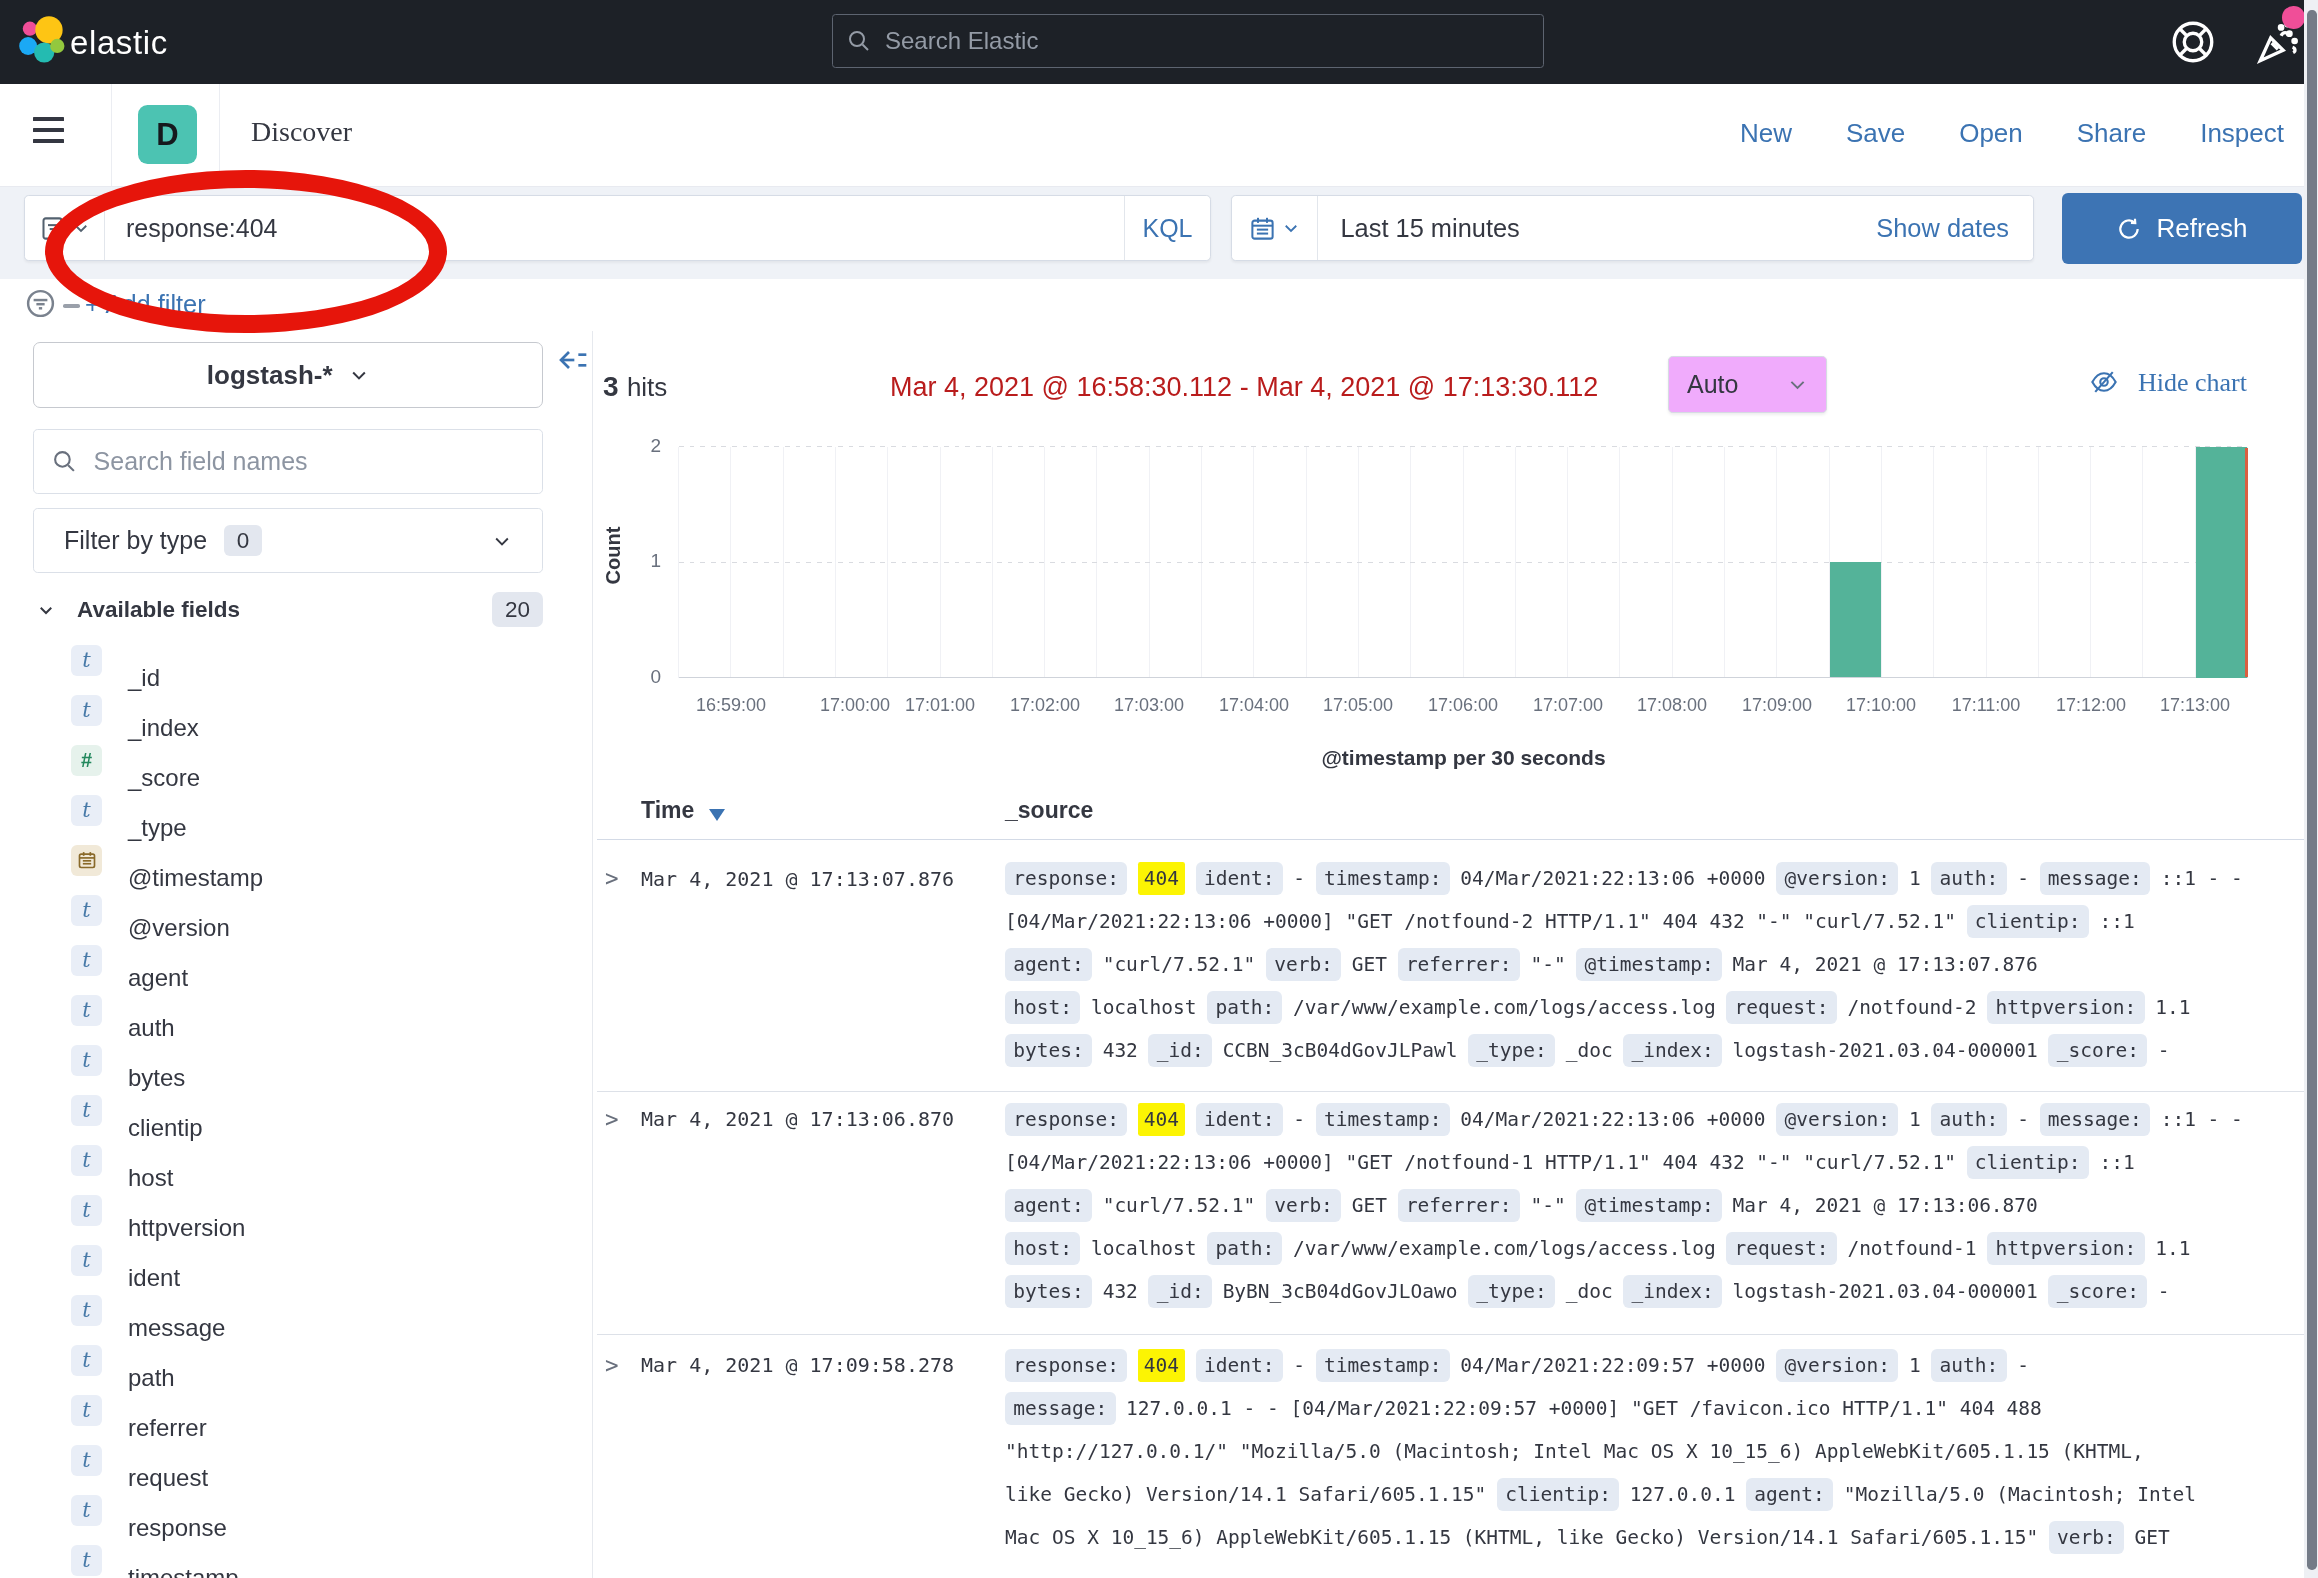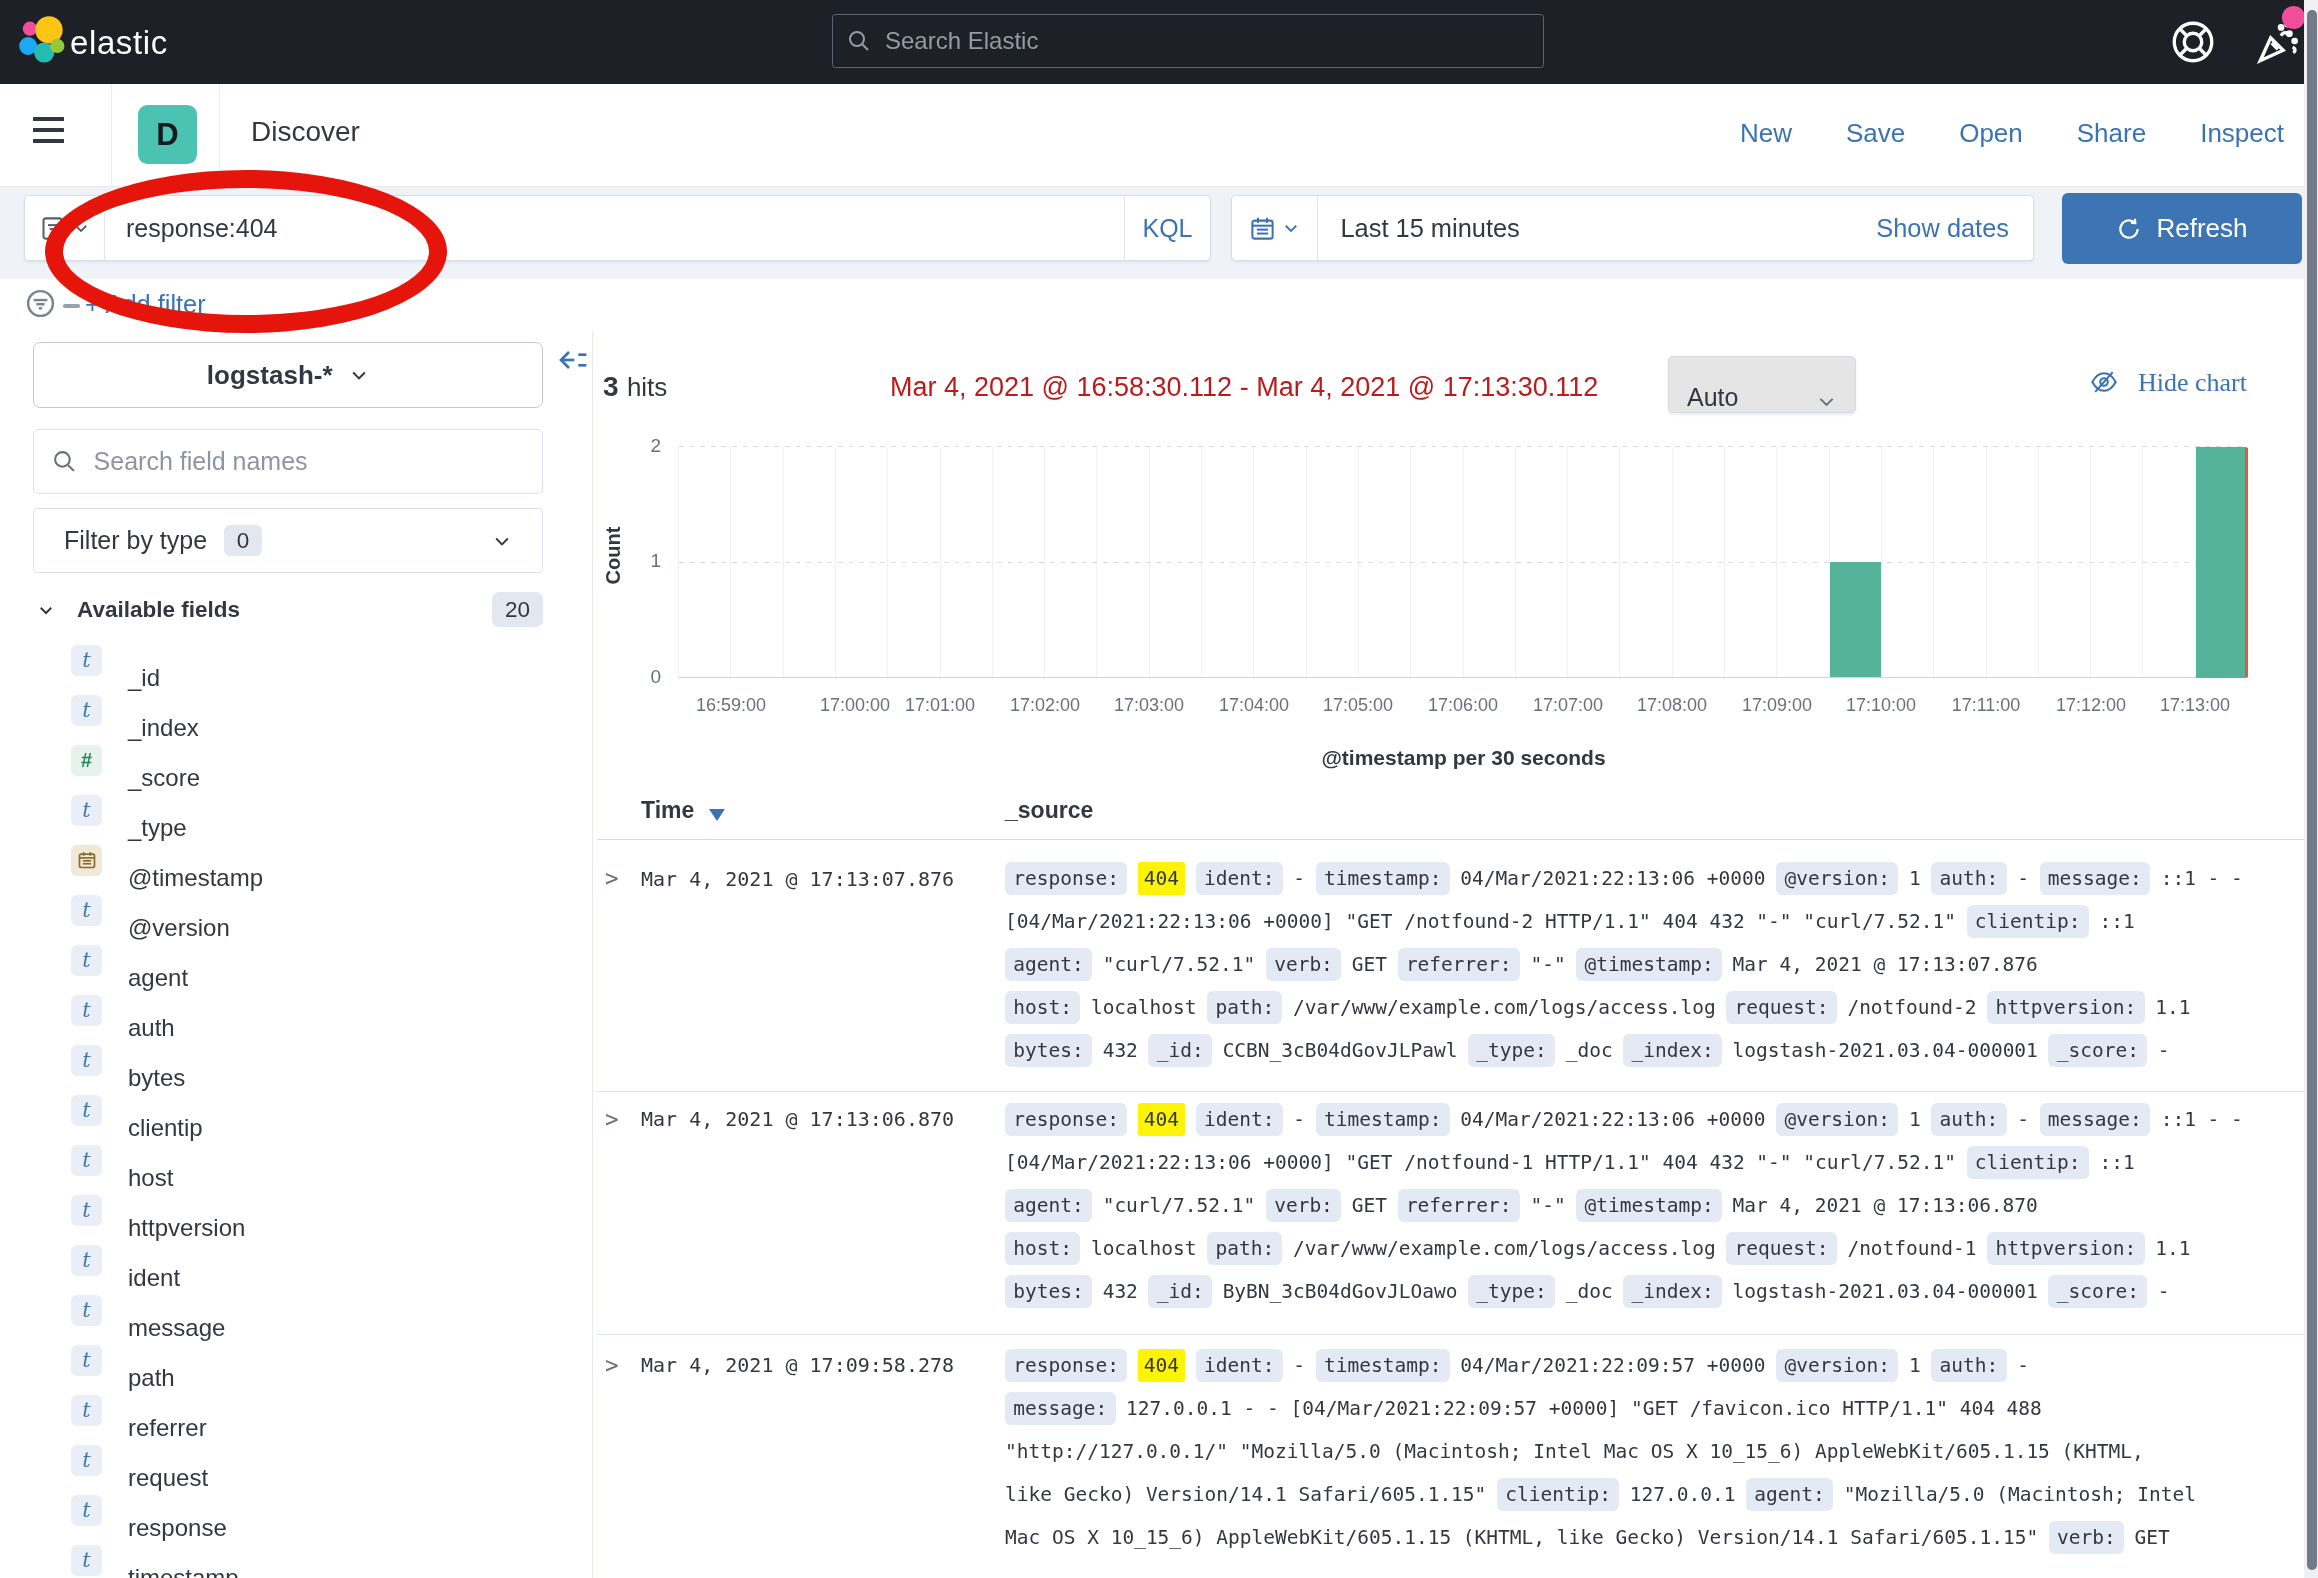--- a/index.html
+++ b/index.html
@@ -24,21 +24,21 @@
   #news-icon { left:2254px; }
   #news-dot { position:absolute; left:2282px; top:6px; width:22.5px; height:22.5px; border-radius:50%; background:#f04e98; }
 
   
   #navrow { position:absolute; left:0; top:84px; width:2319px; height:103px; background:#fff; border-bottom:1.2px solid #e8eaf0; }
   #hamburger { position:absolute; left:33px; top:33px; width:31px; cursor:pointer; }
   #hamburger div { height:3.5px; background:#343741; margin-bottom:7.7px; border-radius:0.6px; }
   .vdiv { position:absolute; top:0; width:1.2px; height:102px; background:#ebedf2; }
   #app-badge { position:absolute; left:138px; top:21px; width:59px; height:59px; background:#4cc3b2; border-radius:9.5px;
     display:flex; align-items:center; justify-content:center; font-size:31px; font-weight:700; color:#16191d; }
-  #page-title { position:absolute; left:251px; top:32px; font-size:28px; font-weight:500; color:#343741; }
+  #page-title { position:absolute; left:251px; top:32px; font-size:28px; font-weight:500; color:#343741;font-family:Liberation Serif, serif; }
   #nav-actions { position:absolute; right:35px; top:34px; display:flex; gap:54px; font-size:26px; color:#3b73b2; }
   #nav-actions span { cursor:pointer; }
 
   
   #querystrip { position:absolute; left:0; top:187px; width:2319px; height:92px; background:#eff2f7; }
   .inputbox { background:#fff; border:1.2px solid #d6dce6; border-radius:4.7px; box-shadow:0 1.2px 2.4px rgba(0,0,0,.05); display:flex; align-items:center; }
   #querybox { position:absolute; left:24px; top:195px; width:1187px; height:66px;justify-content:flex-end; }
   #querybox .seg-left { width:80px; height:100%; display:flex; align-items:center; justify-content:center; gap:6px; border-right:1.2px solid #e2e6ec; color:#53616f; }
   #query-text { font-size:25px; color:#343741; padding-left:21px; flex:1; }
   #kql { width:86px; height:100%; border-left:1.2px solid #e2e6ec; display:flex; align-items:center; justify-content:center; font-size:25px; color:#3b73b2; }
@@ -79,22 +79,22 @@
   .fbadge { width:31px; height:31px; border-radius:6px; display:flex; align-items:center; justify-content:center; flex:0 0 31px; }
   .fbadge.t { background:#e9eef7; color:#4779a8; font-family:"DejaVu Serif", serif; font-style:italic; font-size:21px; }
   .fbadge.num { background:#e6f2ec; color:#23885d; font-size:20px; font-weight:700; }
   .fbadge.date { background:#f1e9d8; color:#8a6a2a; }
   .fname { margin-left:26px; font-size:24px; color:#343741;margin-top:36px; }
 
   
   #hits { position:absolute; left:603px; top:371px; font-size:26px; }
   #hits b { font-size:28px; font-weight:700; margin-right:8.3px; }
   #range-text { position:absolute; left:890px; top:372px; font-size:27px; font-weight:500; color:#b91c1c; }
-  #interval-select { position:absolute; left:1668px; top:356px; width:188px; height:57px; background:#e5e5e5; border:1.2px solid #d6dbe3;
-    border-radius:4.7px; box-shadow:0 1.8px 3px rgba(0,0,0,.07); display:flex; align-items:flex-end; font-size:25px; padding:0 18px; cursor:pointer; }
+  #interval-select { position:absolute; left:1668px; top:356px; width:159px; height:57px; background:#f0abfc; border:1.2px solid #d6dbe3;
+    border-radius:4.7px; box-shadow:0 1.8px 3px rgba(0,0,0,.07); display:flex; align-items:center; font-size:25px; padding:0 18px; cursor:pointer; }
   #interval-select .spacer { flex:1; }
   #hidechart { position:absolute; left:2090px; top:368px; display:flex; gap:20px; color:#3b73b2; font-size:26px; cursor:pointer;font-family:Liberation Serif, serif; }
 
   
   #chart { position:absolute; left:0; top:0; width:2319px; height:1578px; pointer-events:none; }
   .gridv { position:absolute; width:1.2px; background:#f0f1f5; }
   .gridh { position:absolute; height:1.2px; background:repeating-linear-gradient(90deg,#d9dbe0 0 4.7px,transparent 4.7px 10.6px); }
   .baseline { position:absolute; height:1.2px; background:#cfd3da; }
   .bar { position:absolute; background:#54b399; }
   .nowline { position:absolute; background:#da5f41; }

